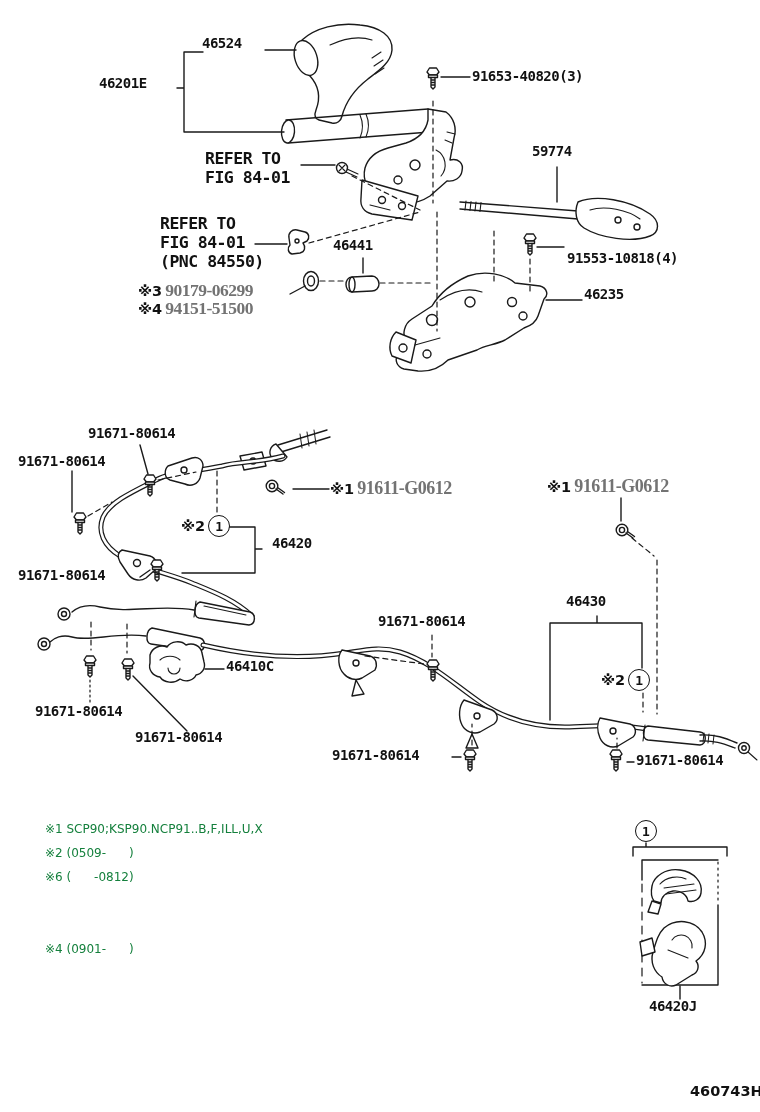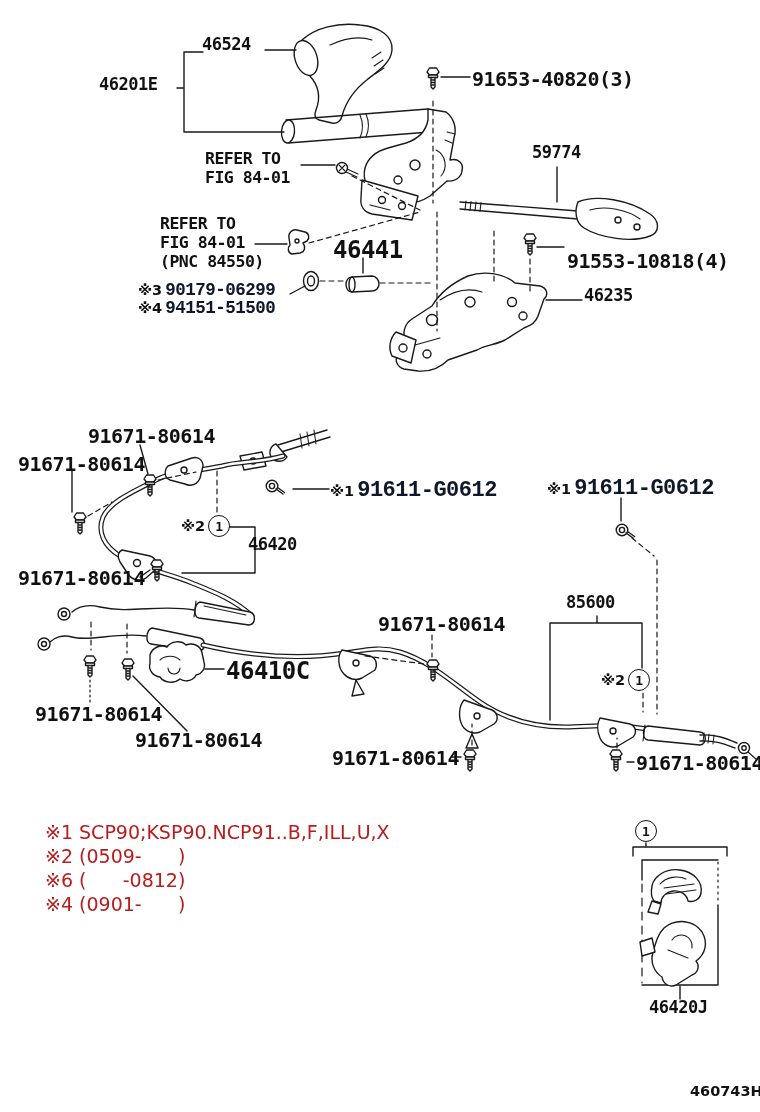--- a/index.html
+++ b/index.html
@@ -1,36 +1,36 @@
 <!DOCTYPE html>
 <html><head>
 <meta charset="utf-8">
 <style>
   html,body{margin:0;padding:0;background:#fff;}
   .stage{position:relative;width:760px;height:1112px;background:#ffffff;overflow:hidden;
          font-family:"DejaVu Sans Mono",monospace;color:#111;}
   .stage svg{position:absolute;left:0;top:0;}
   .lbl{position:absolute;font-family:"DejaVu Sans Mono",monospace;font-weight:bold;
        color:#111;letter-spacing:-0.5px;white-space:nowrap;line-height:1;}
-  .lg{font-size:17px;}
-  .md{font-size:20px;}
-  .s19{font-size:24px;}
+  .lg{font-size:14px;}
+  .md{font-size:14px;}
+  .s19{font-size:14px;}
   .ref{position:absolute;font-family:"DejaVu Sans Mono",monospace;font-weight:bold;
        font-size:16.5px;line-height:19px;letter-spacing:-0.5px;color:#111;white-space:nowrap;}
   .mrow{position:absolute;display:flex;align-items:center;gap:3px;white-space:nowrap;}
   .mk{font-family:"DejaVu Sans",sans-serif;font-weight:bold;font-size:14.5px;color:#111;}
-  .mpart{font-family:Liberation Mono, monospace;font-weight:bold;font-size:17.5px;
-         letter-spacing:-0.5px;color:#0f172a;}
-  .mpart.md2{font-size:22px;}
+  .mpart{font-family:Liberation Serif, serif;font-weight:bold;font-size:17.5px;
+         letter-spacing:-0.5px;color:#737373;}
+  .mpart.md2{font-size:18px;}
   .circ{display:inline-flex;align-items:center;justify-content:center;box-sizing:border-box;
         width:22px;height:22px;border:1.8px solid #111;border-radius:50%;
         font-family:"DejaVu Sans Mono",monospace;font-weight:bold;font-size:13px;color:#111;
         background:#fff;}
   .circ.abs{position:absolute;}
-  .note{position:absolute;font-family:"DejaVu Sans",sans-serif;font-size:19px;color:#b91c1c;
+  .note{position:absolute;font-family:"DejaVu Sans",sans-serif;font-size:12px;color:#15803d;
         white-space:pre;line-height:1;}
   .code{position:absolute;font-family:"DejaVu Sans",sans-serif;font-weight:bold;
         font-size:14.5px;color:#111;}
 </style>
 </head>
 <body>
 
 <div class="stage">
 
 <svg width="760" height="1112" viewBox="0 0 760 1112" fill="none" stroke="#1a1a1a" stroke-width="1.4" stroke-linecap="round" stroke-linejoin="round">
@@ -286,35 +286,35 @@
 
   <div class="mrow" style="left:330px;top:478px">
     <span class="mk">※1</span>
     <span class="mpart md2">91611-G0612</span>
   </div>
   <div class="mrow" style="left:547px;top:476px">
     <span class="mk">※1</span>
     <span class="mpart md2">91611-G0612</span>
   </div>
 
-  <div class="lbl lg" style="left:248px;top:536px">46420</div>
-  <div class="lbl lg" style="left:566px;top:594px">85600</div>
+  <div class="lbl lg" style="left:272px;top:536px">46420</div>
+  <div class="lbl lg" style="left:566px;top:594px">46430</div>
   <div class="lbl s19" style="left:226px;top:659px">46410C</div>
 
   <div class="mrow" style="left:181px;top:515px">
     <span class="mk">※2</span>
     <span class="circ">1</span>
   </div>
   <div class="mrow" style="left:601px;top:669px">
     <span class="mk">※2</span>
     <span class="circ">1</span>
   </div>
 
   <span class="circ abs" style="left:635px;top:820px">1</span>
   <div class="lbl lg" style="left:649px;top:999px">46420J</div>
 
   <div class="note" style="left:45px;top:823px">※1 SCP90;KSP90.NCP91..B,F,ILL,U,X</div>
   <div class="note" style="left:45px;top:847px">※2 (0509-      )</div>
   <div class="note" style="left:45px;top:871px">※6 (      -0812)</div>
-  <div class="note" style="left:45px;top:895px">※4 (0901-      )</div>
+  <div class="note" style="left:45px;top:943px">※4 (0901-      )</div>
 
   <div class="code" style="left:690px;top:1083px">460743H</div>
 </div>
 
 </body></html>

